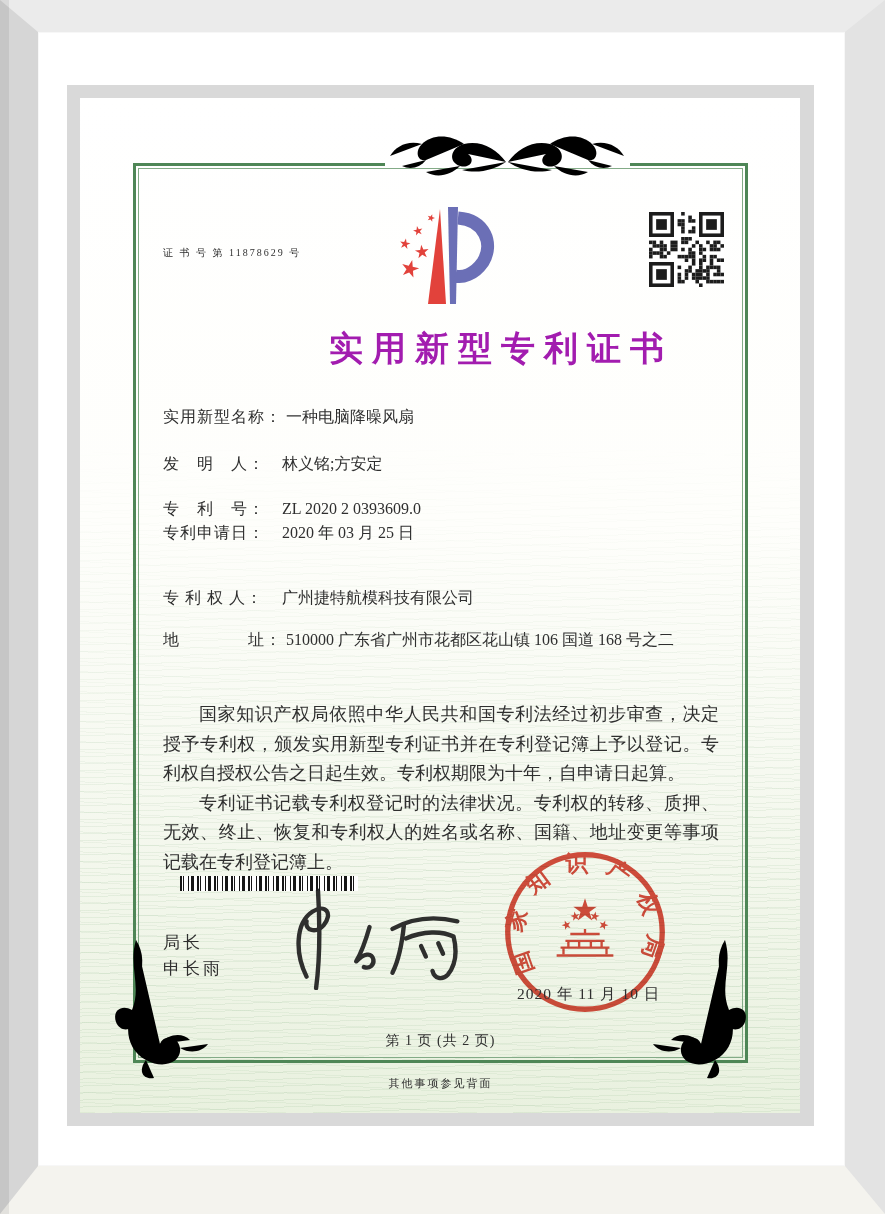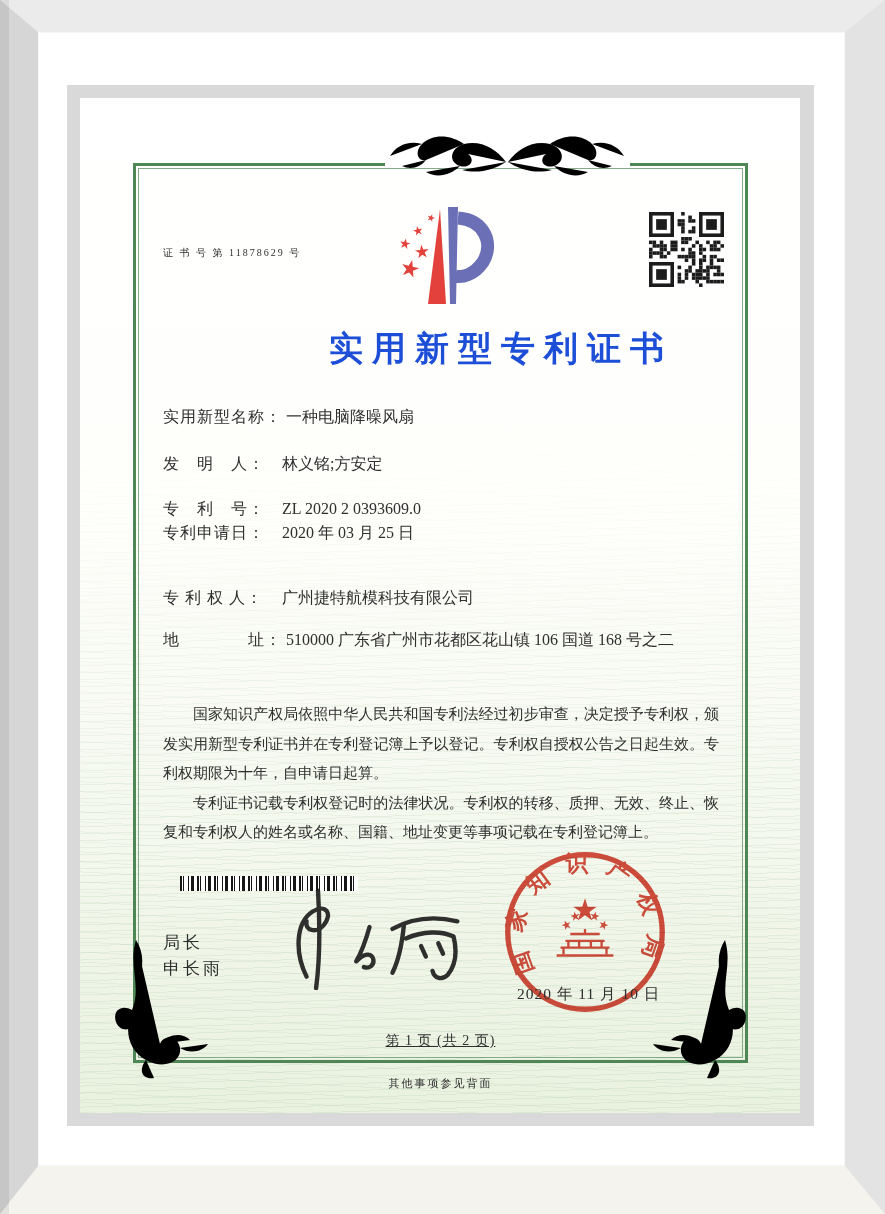--- a/index.html
+++ b/index.html
@@ -19,35 +19,35 @@
           repeating-linear-gradient(178deg, rgba(120,170,120,.12) 0 1px, transparent 1px 7px),
           repeating-linear-gradient(183deg, rgba(120,170,120,.09) 0 1px, transparent 1px 10px);
          -webkit-mask-image:linear-gradient(180deg,transparent 34%,#000 75%);
          mask-image:linear-gradient(180deg,transparent 34%,#000 75%);}
   .cert-border{position:absolute;left:133px;top:163px;width:615px;height:900px;box-sizing:border-box;
          border:3px solid var(--border-green,#4e8656);}
   .cert-border .inner{position:absolute;inset:2px;border:1px solid #83ab87;}
   .abs{position:absolute;white-space:nowrap;}
   .cert-no{left:163px;top:246px;font-size:10px;letter-spacing:2px;}
   .title{left:133px;top:326px;width:736px;text-align:center;font-size:34px;font-weight:700;
-         letter-spacing:9px;color:#1d4ed8;}
+         letter-spacing:9px;color:#a21caf;}
   .field-row{left:163px;font-size:16px;}
   .field-label{display:inline-block;min-width:115px;letter-spacing:1px;}
   .grant-2{position:absolute;left:230px;top:0;}
-  .paras{position:absolute;left:163px;top:700px;width:556px;font-size:15px;line-height:29.5px;
+  .paras{position:absolute;left:163px;top:700px;width:556px;font-size:18px;line-height:29.5px;
          text-align:justify;white-space:normal;}
   .paras p{margin:0;text-indent:2em;}
   .barcode{left:180px;top:876px;width:178px;height:15px;
          background:repeating-linear-gradient(90deg,
            var(--barcode-black,#161616) 0 2px,#fff 2px 3px,
            var(--barcode-black,#161616) 3px 4px,#fff 4px 8px,
            var(--barcode-black,#161616) 8px 9px,#fff 9px 11px,
            var(--barcode-black,#161616) 11px 14px,#fff 14px 17px);}
   .officer{font-size:17px;letter-spacing:3px;}
-  .page-info{left:133px;top:1032px;width:615px;text-align:center;font-size:14px;letter-spacing:1px;text-decoration:underline;}
+  .page-info{left:133px;top:1032px;width:615px;text-align:center;font-size:14px;letter-spacing:1px;}
   .back-note{left:133px;top:1076px;width:615px;text-align:center;font-size:11px;letter-spacing:2px;}
   .seal-date{left:517px;top:984px;font-size:15.5px;letter-spacing:1px;z-index:6;}
   svg{display:block;}
 </style>
 </head>
 <body>
 
 <div id="page">
 
   <svg width="0" height="0" style="position:absolute" aria-hidden="true">

